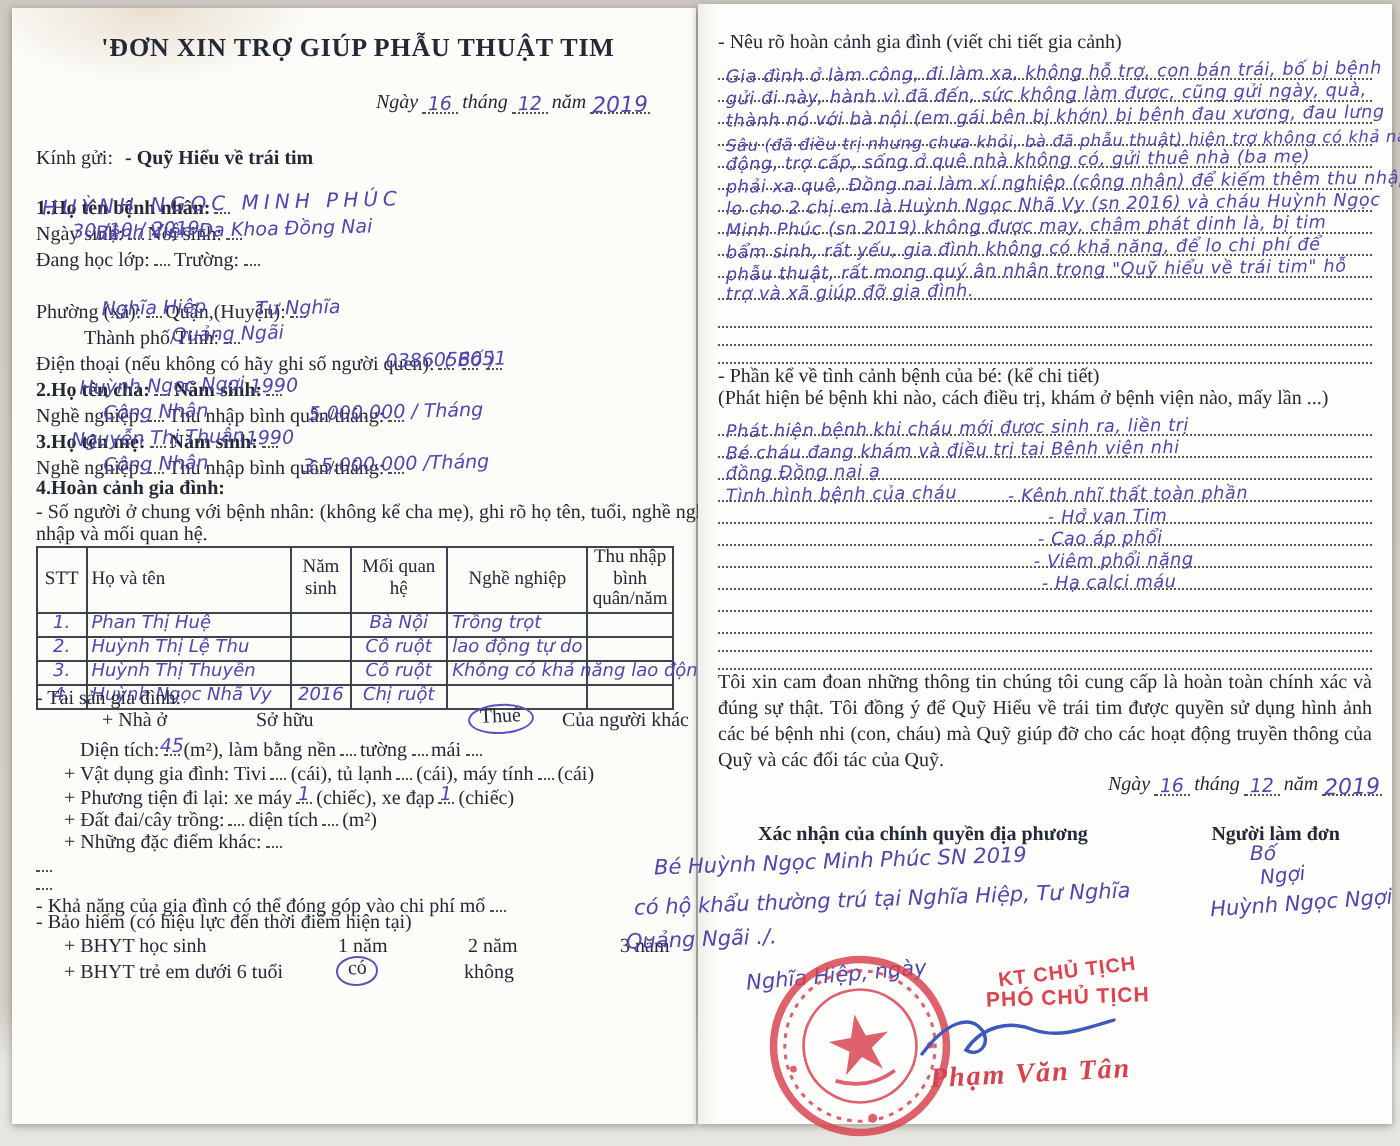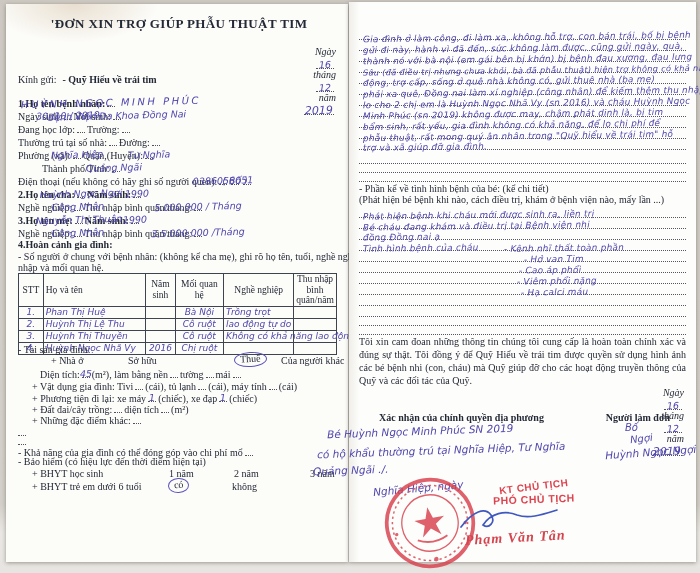--- a/index.html
+++ b/index.html
@@ -27,21 +27,21 @@
   #famtable th{height:24px;}
   #famtable td{height:11px;position:relative;}
   #famtable td.l{text-align:left;margin-left:20px;}
   #famtable .hw{font-size:9px;}
   .nowrapcell{position:absolute;left:2px;top:0;white-space:nowrap;text-align:left;}
   
   .dln{position:absolute;left:0;right:2px;border-bottom:1px dotted #55555f;height:10px;}
   .dln>.hw{position:absolute;left:4px;bottom:-3px;transform:rotate(-0.8deg);font-size:8.8px;letter-spacing:.3px;}
   .dln>.hw.mid{left:145px;}
   .pledge{position:absolute;left:0;right:2px;top:333px;font-size:10px;line-height:13px;text-align:justify;}
-  .dateline{display:flex;align-items:flex-end;font-style:italic;font-size:10px;flex-direction:column;}
+  .dateline{display:flex;align-items:flex-start;font-style:italic;font-size:10px;}
   .dateline .fill{min-width:14px;flex:0 0 auto;width:18px;}
   .dateline .fill.w{width:30px;}
   
   .redtxt{position:absolute;color:#dd4450;font-family:"Liberation Sans",sans-serif;font-weight:bold;}
   .script{font-family:"Liberation Serif",serif;font-style:italic;font-weight:bold;color:#d4434e;}
   .hwblock{position:absolute;font-family:"DejaVu Sans",sans-serif;font-style:italic;color:#4f46ae;white-space:nowrap;}
 </style>
 </head>
 <body>
 
@@ -92,26 +92,20 @@
           </span>
       </div>
 
       <div class="pl" style="top:118px;">
         <span>Đang học lớp:</span>
         <span class="fill"></span>
         <span>Trường:</span>
         <span class="fill"></span>
       </div>
 
-      <div class="pl" style="top:131px;">
-        <span>Thường trú tại số nhà:</span>
-        <span class="fill"></span>
-        <span>Đường:</span>
-        <span class="fill"></span>
-      </div>
 
       <div class="pl" style="top:144px;">
         <span>Phường (xã):</span>
         <span class="fill">
             <i class="hw">Nghĩa Hiệp</i>
           </span>
         <span>Quận,(Huyện):</span>
         <span class="fill">
             <i class="hw">Tư Nghĩa</i>
           </span>
@@ -332,20 +326,23 @@
         <span class="abs circled" style="left:150px;top:-3px">có</span>
         <span class="abs" style="left:214px">không</span>
       </div>
 
     </div>
   </div>
 
   <div class="page" id="pageR">
     <div class="content">
 
+      <div class="pl" style="top:14px;">
+        <span>- Nêu rõ hoàn cảnh gia đình (viết chi tiết gia cảnh)</span>
+      </div>
 
       <div class="dln" style="top:27px">
           <i class="hw">Gia đình ở làm công, đi làm xa, không hỗ trợ, con bán trái, bố bị bệnh</i>
         </div>
       <div class="dln" style="top:38px">
           <i class="hw">gửi đi này, hành vì đã đến, sức không làm được, cũng gửi ngày, quà,</i>
         </div>
       <div class="dln" style="top:49px">
           <i class="hw">thành nó với bà nội (em gái bên bị khớn) bị bệnh đau xương, đau lưng</i>
         </div>
@@ -372,21 +369,21 @@
         </div>
       <div class="dln" style="top:137px">
           <i class="hw">trợ và xã giúp đỡ gia đình.</i>
         </div>
 
       <div class="dln" style="top:151px"></div>
       <div class="dln" style="top:160px"></div>
       <div class="dln" style="top:169px"></div>
 
       <div class="pl" style="top:181px;">
-        <span>- Phần kể về tình hình bệnh của bé: (kể chi tiết)</span>
+        <span>- Phần kể về tình cảnh bệnh của bé: (kể chi tiết)</span>
       </div>
       <div class="pl" style="top:192px;">
         <span>(Phát hiện bé bệnh khi nào, cách điều trị, khám ở bệnh viện nào, mấy lần ...)</span>
       </div>
 
       <div class="dln" style="top:205px">
           <i class="hw">Phát hiện bệnh khi cháu mới được sinh ra, liền trị</i>
         </div>
       <div class="dln" style="top:216px">
           <i class="hw">Bé cháu đang khám và điều trị tại Bệnh viện nhi</i>

